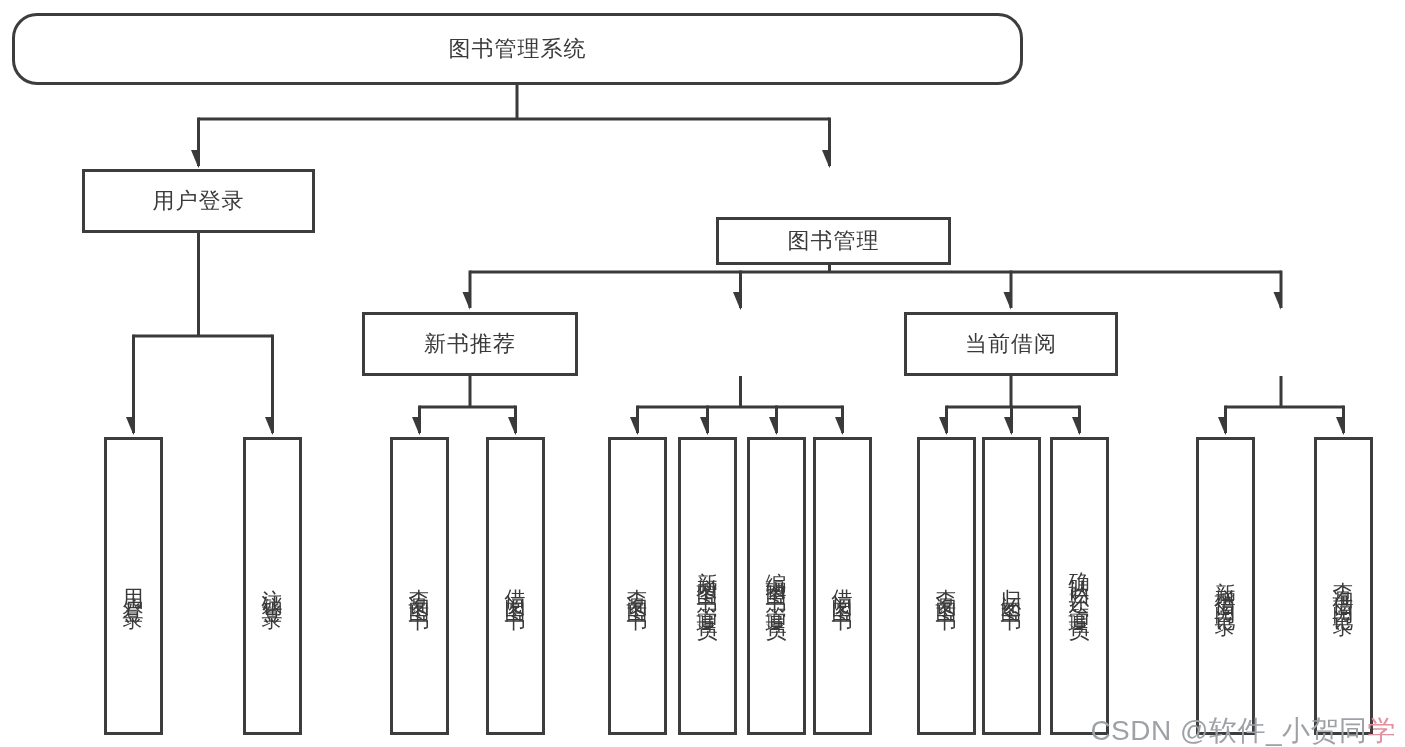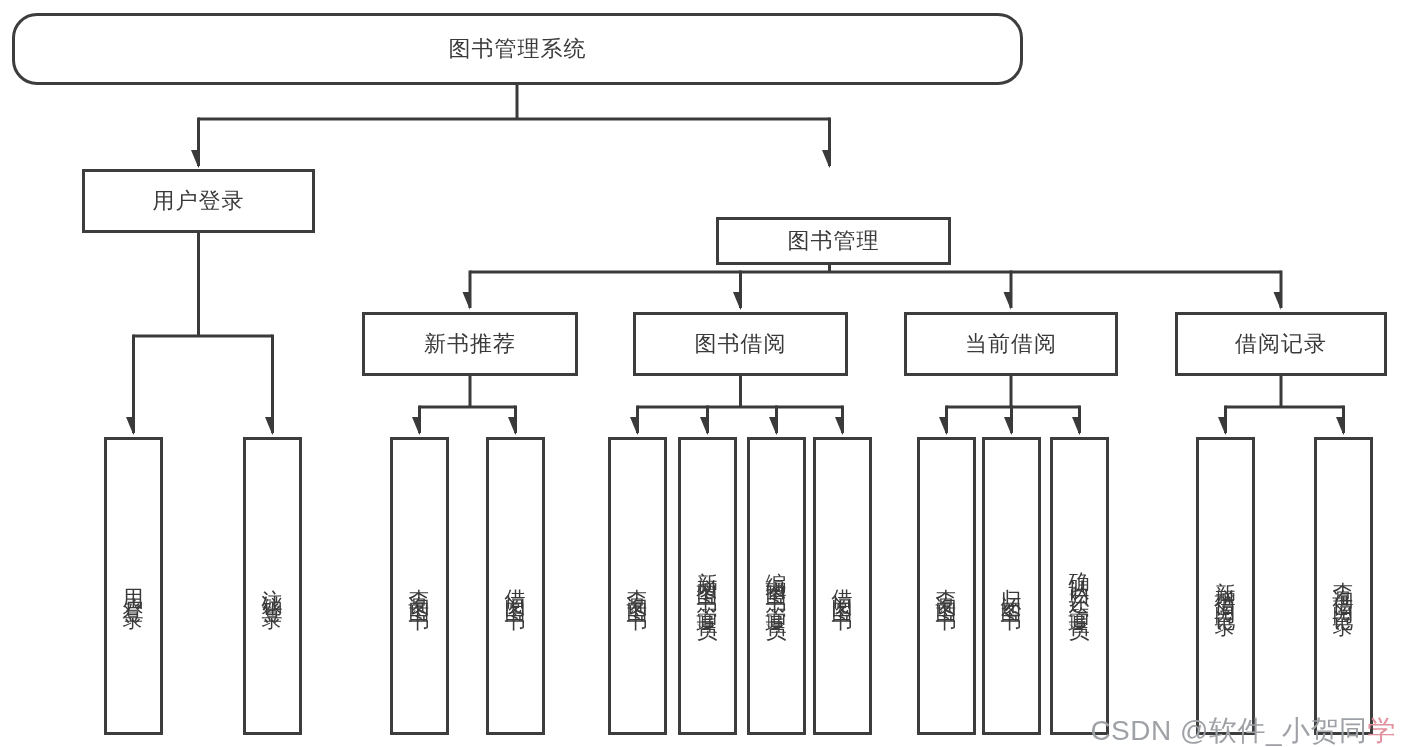--- a/index.html
+++ b/index.html
@@ -108,28 +108,22 @@
   <div class="node h-node" style="left:82px; top:169px; width:233px; height:64px;">
     <span>用户登录</span>
   </div>
   <div class="node h-node" style="left:716px; top:169px; width:235px; height:48px;margin-top:48px;">
     <span>图书管理</span>
   </div>
 
   <div class="node h-node" style="left:362px; top:312px; width:216px; height:64px;font-family:Liberation Mono, monospace;">
     <span>新书推荐</span>
   </div>
-  <div class="node h-node" style="left:633px; top:312px; width:215px; height:64px;">
-    <span>图书借阅</span>
-  </div>
   <div class="node h-node" style="left:904px; top:312px; width:214px; height:64px;justify-content:center;">
     <span>当前借阅</span>
-  </div>
-  <div class="node h-node" style="left:1175px; top:312px; width:212px; height:64px;">
-    <span>借阅记录</span>
   </div>
 
   <div class="node leaf" style="left:104px;">
     <span class="vtext">用户登录</span>
   </div>
   <div class="node leaf" style="left:243px;">
     <span class="vtext">注销登录</span>
   </div>
 
   <div class="node leaf" style="left:390px;">

